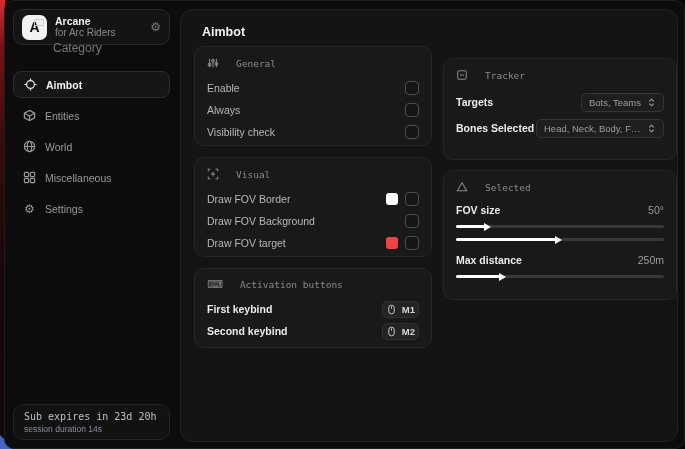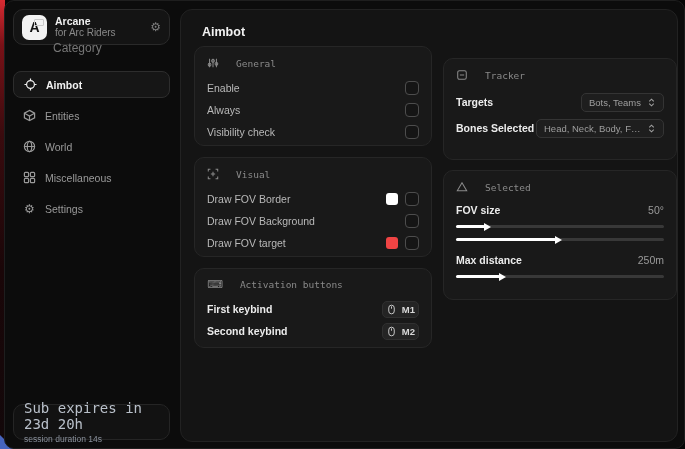--- a/index.html
+++ b/index.html
@@ -37,21 +37,21 @@
   .nav-item { display:flex; align-items:center; gap:9px; padding:0 10px; height:27px;
     color:#9a9a9a; font-size:10.5px; border-radius:8px; margin-bottom:2px; cursor:pointer; }
   .nav-item.active { background:#161616; border:1px solid #2d2d2d; color:#f2f2f2; font-weight:bold; }
   .nav-item .nicon { width:13px; height:13px; display:inline-flex; align-items:center; justify-content:center; }
   .nav-item svg { stroke:currentColor; fill:none; stroke-width:1.3; }
   .nav-gap { height:2px; }
 
   .sub-card { position:absolute; left:8px; bottom:8px; width:157px; height:36px;
     background:#121212; border:1px solid #252525; border-radius:10px;
     display:flex; flex-direction:column; justify-content:center; padding:0 10px; gap:2px; }
-  .sub-line1 { font-family:"DejaVu Sans Mono", monospace; color:#b9c0ca; font-size:14px; }
+  .sub-line1 { font-family:"DejaVu Sans Mono", monospace; color:#b9c0ca; font-size:10px; }
   .sub-line2 { color:#8a919c; font-size:8.5px; font-weight:normal; }
 
   
   .panel { position:absolute; left:175px; top:8px; width:498px; height:433px;
     background:#141414; border:1px solid #222; border-radius:12px; }
   .page-title { position:absolute; left:21px; top:15px; color:#f2f2f2; font-size:12.5px; font-weight:bold; }
 
   .card { position:absolute; background:#191919; border:1px solid #262626; border-radius:10px; padding:10px 12px; }
   .card-head { display:flex; align-items:center; gap:17px; color:#8a8a8a;
     font-family:"DejaVu Sans Mono", monospace; font-size:9.5px; margin-bottom:8px; }

